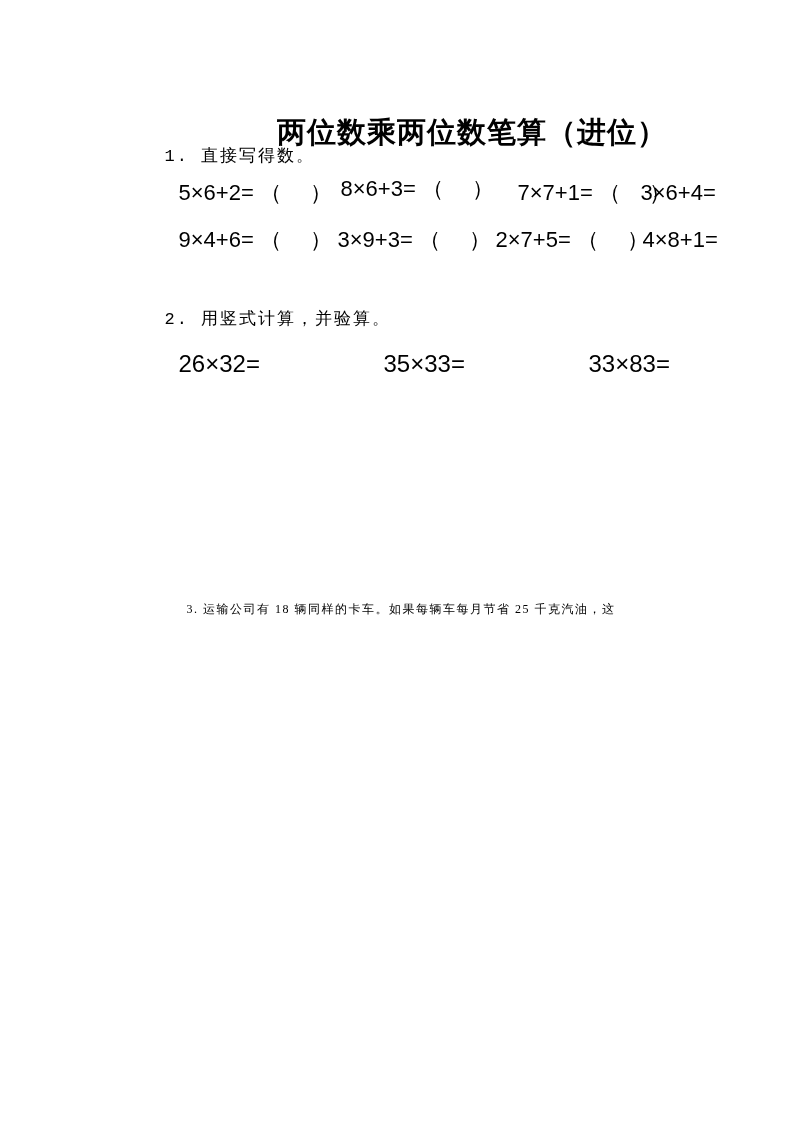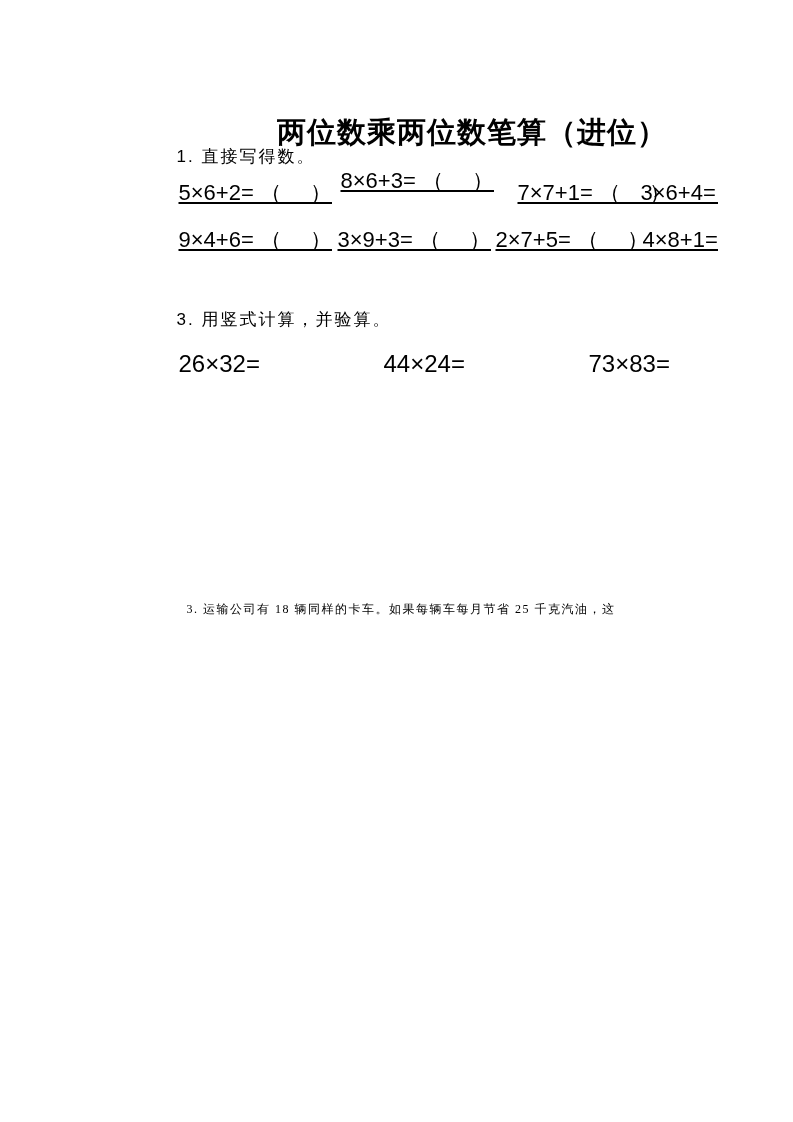--- a/index.html
+++ b/index.html
@@ -26,30 +26,29 @@
     top: 99px;
     left: 0;
     width: 793px;
     text-align: center;
     font-size: 29px;
     font-weight: 700;
     letter-spacing: 1px;
     font-family: "Liberation Serif", serif;
   }
   .sec-header {
-    left: 101px;
+    left: 89px;
     font-size: 17px;
     letter-spacing: 2px;
-    font-family: Liberation Sans, sans-serif;
+    font-family: Liberation Mono, monospace;
     text-align: center;
   }
   .q1prob {
     font-size: 22px;
     font-family: "Liberation Sans", sans-serif;
-    text-decoration: underline;
   }
   .q2prob {
     font-size: 24px;
     font-family: "Liberation Sans", sans-serif;
   }
   .q3line {
     left: 111px;
     font-size: 12px;
     letter-spacing: 1.5px;
     font-family: "Liberation Serif", serif;
@@ -58,30 +57,30 @@
 </head>
 <body>
 
 <div class="page">
 
   <h1 class="abs title">两位数乘两位数笔算（进位）</h1>
 
   <div class="abs sec-header" style="top:148px">1. 直接写得数。</div>
 
   <span class="abs q1prob" style="top:182px; left:103px">5×6+2= （　 ）</span>
-  <span class="abs q1prob" style="top:170px; left:265px">8×6+3= （　 ）</span>
+  <span class="abs q1prob" style="top:178px; left:265px">8×6+3= （　 ）</span>
   <span class="abs q1prob" style="top:182px; left:442px">7×7+1= （　 ）</span>
   <span class="abs q1prob" style="top:182px; left:565px">3×6+4= （　 ）</span>
 
   <span class="abs q1prob" style="top:229px; left:103px">9×4+6= （　 ）</span>
   <span class="abs q1prob" style="top:229px; left:262px">3×9+3= （　 ）</span>
   <span class="abs q1prob" style="top:229px; left:420px">2×7+5= （　 ）</span>
   <span class="abs q1prob" style="top:229px; left:567px">4×8+1= （　 ）</span>
 
-  <div class="abs sec-header" style="top:311px">3. 用竖式计算，并验算。</div>
+  <div class="abs sec-header" style="top:311px">2. 用竖式计算，并验算。</div>
 
   <span class="abs q2prob" style="top:352px; left:103px">26×32=</span>
-  <span class="abs q2prob" style="top:352px; left:308px">44×24=</span>
-  <span class="abs q2prob" style="top:352px; left:513px">73×83=</span>
+  <span class="abs q2prob" style="top:352px; left:308px">35×33=</span>
+  <span class="abs q2prob" style="top:352px; left:513px">33×83=</span>
 
   <div class="abs q3line" style="top:603px">3. 运输公司有 18 辆同样的卡车。如果每辆车每月节省 25 千克汽油，这</div>
 
 </div>
 
 </body></html>

